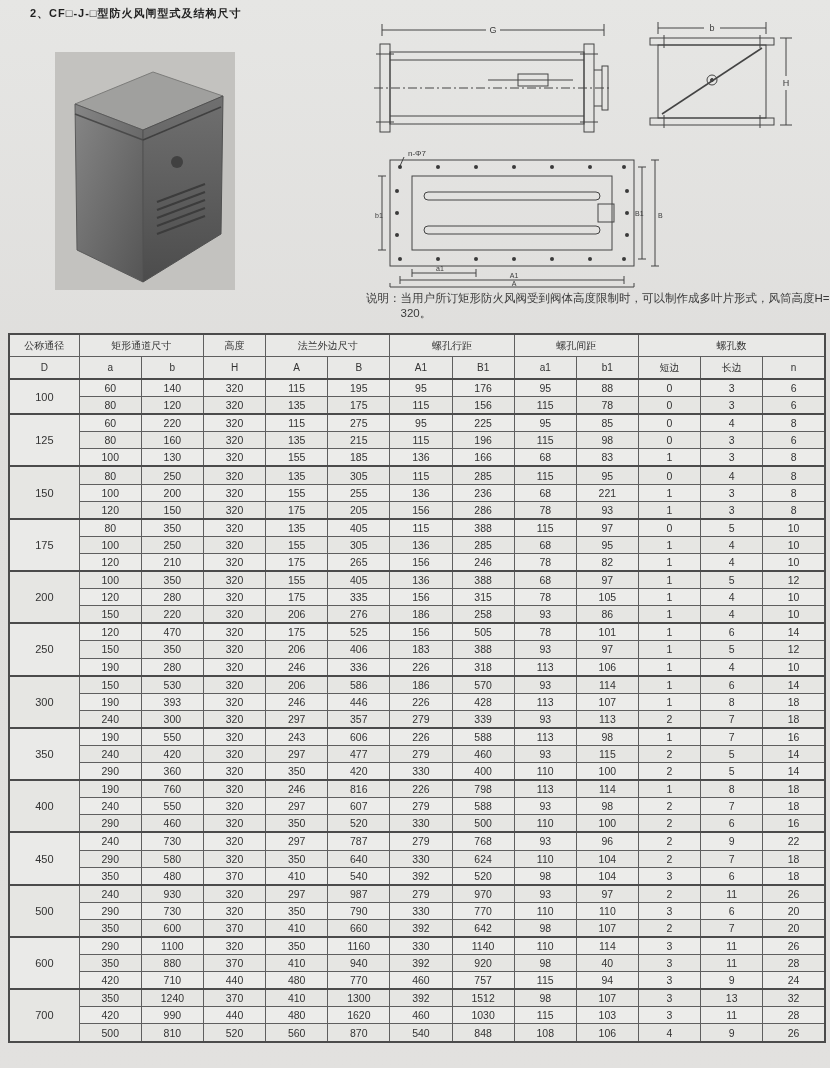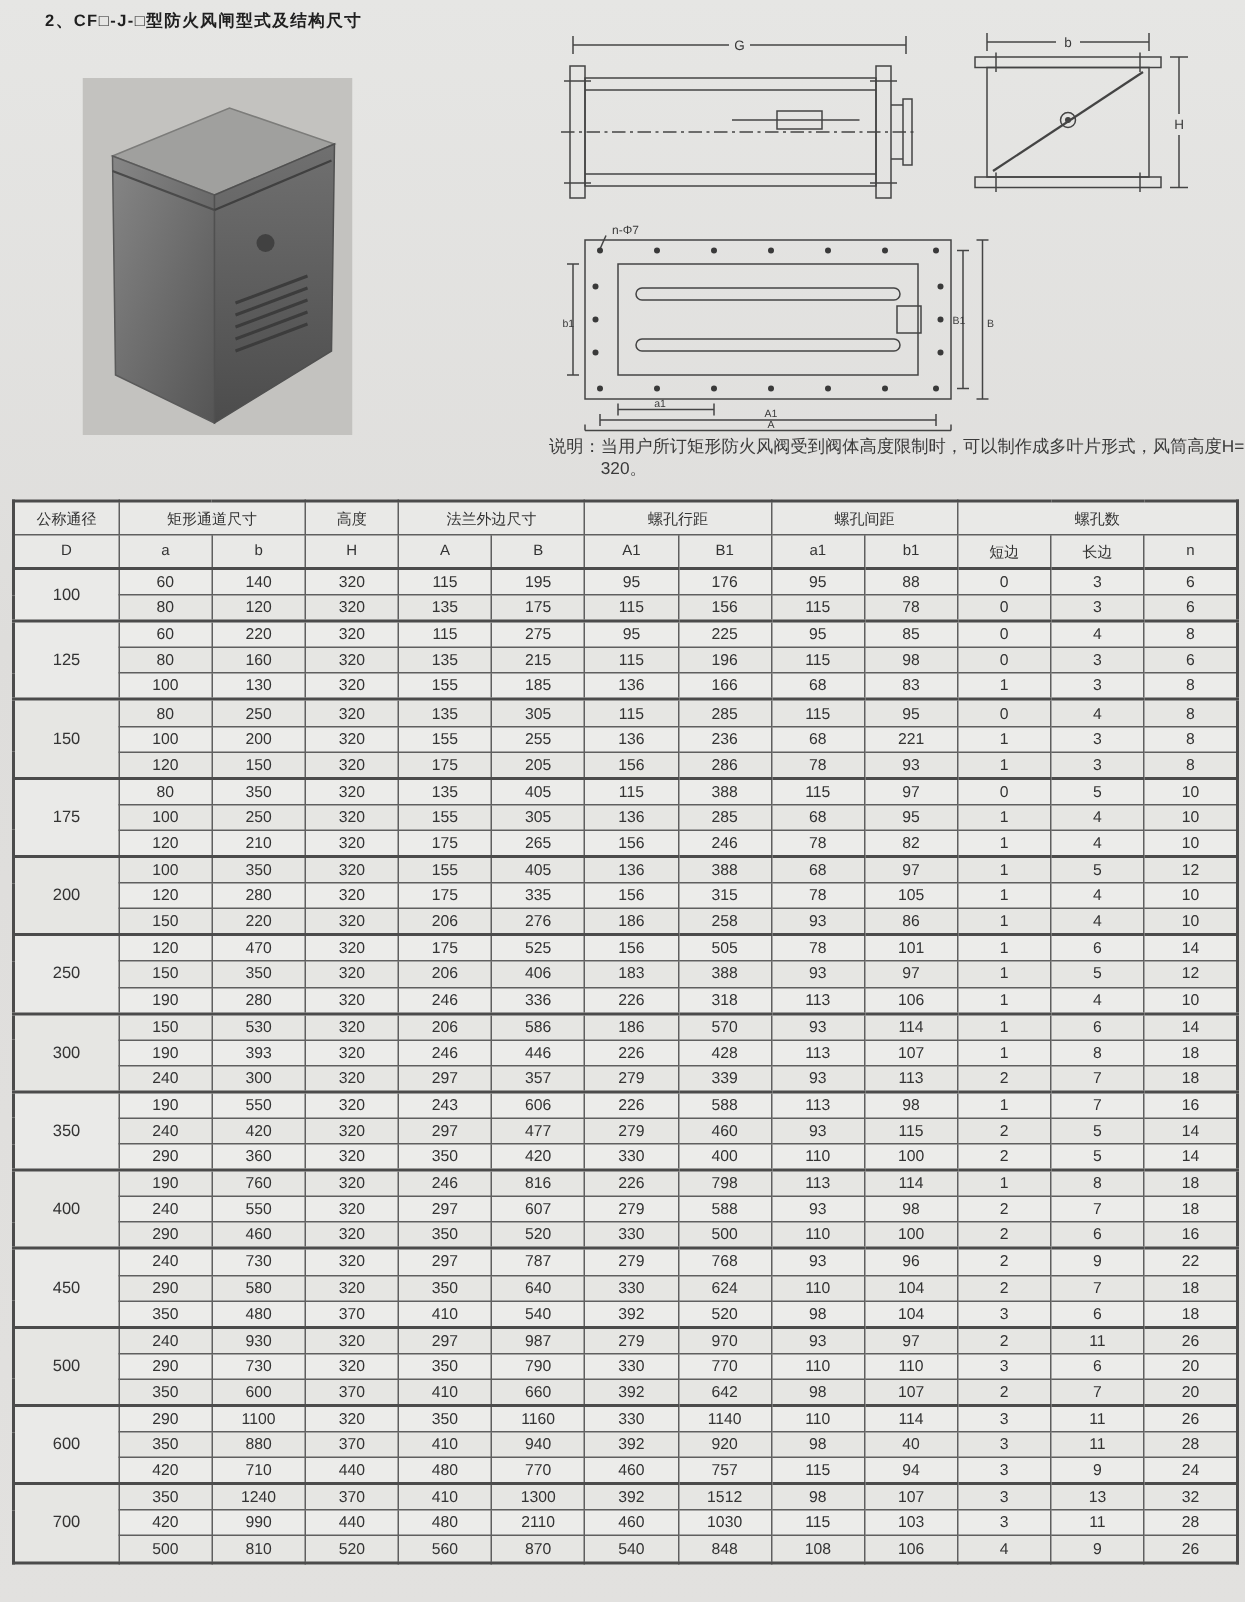--- a/index.html
+++ b/index.html
@@ -744,21 +744,21 @@
         <td>107</td>
         <td>3</td>
         <td>13</td>
         <td>32</td>
       </tr>
       <tr>
         <td>420</td>
         <td>990</td>
         <td>440</td>
         <td>480</td>
-        <td>2110</td>
+        <td>1620</td>
         <td>460</td>
         <td>1030</td>
         <td>115</td>
         <td>103</td>
         <td>3</td>
         <td>11</td>
         <td>28</td>
       </tr>
       <tr>
         <td>500</td>

